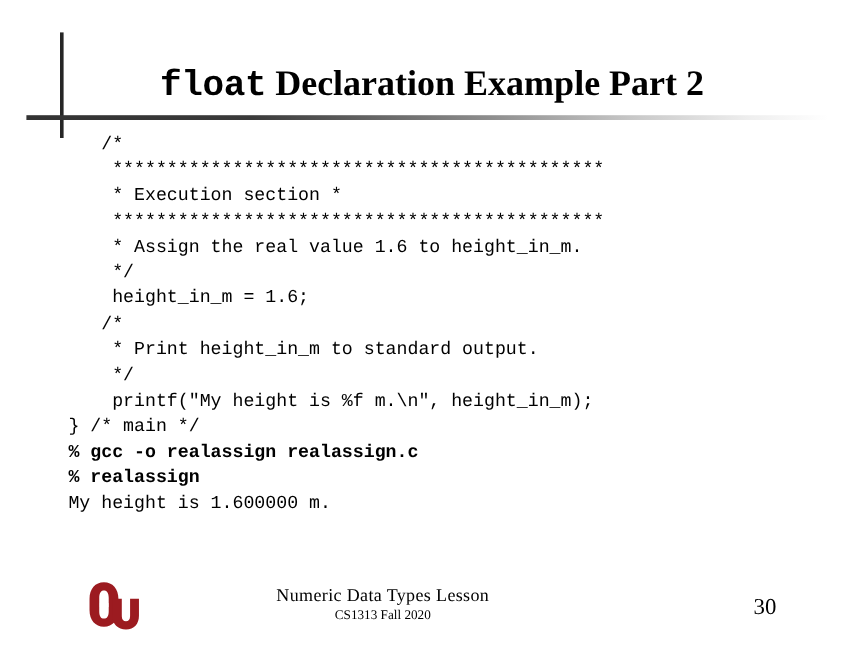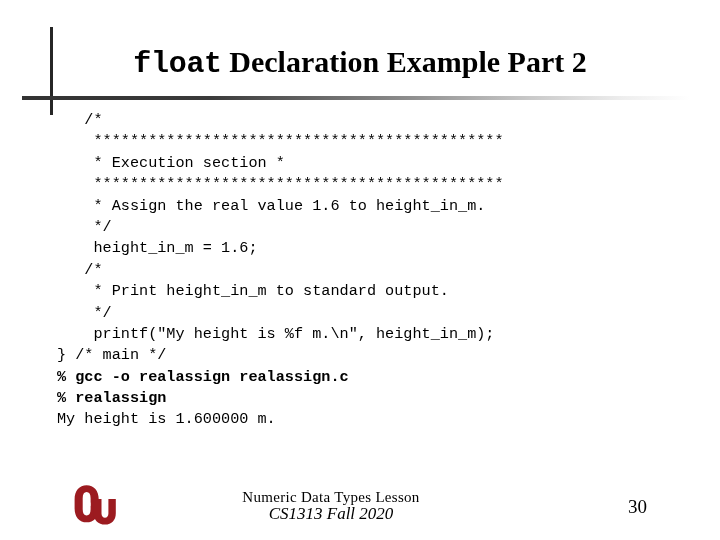--- a/index.html
+++ b/index.html
@@ -44,21 +44,21 @@
   .title {
     position: absolute;
     left: 0;
     top: 46px;
     width: 720px;
     text-align: center;
     color: #000000;
     font-family: "Liberation Serif", serif;
     font-weight: bold;
     font-size: 30px;
-    line-height: 32px;
+    line-height: 48px;
     white-space: nowrap;
   }
   .title .mono {
     font-family: "Liberation Mono", monospace;
     font-weight: bold;
     font-size: 30px;
     letter-spacing: -0.3px;
   }
 
   
@@ -83,31 +83,29 @@
 
   
   .footer-center {
     position: absolute;
     left: 0;
     top: 488px;
     width: 638px;
     text-align: center;
     color: #000000;
     font-family: "Liberation Serif", serif;
-    padding-left: 12px;
   }
   .footer-line1 {
     font-size: 15px;
     line-height: 18px;
     letter-spacing: 0.3px;
   }
   .footer-line2 {
-    font-size: 17px;
+    font-size: 11px;
     line-height: 15px;
-    font-style: italic;
   }
   .page-number {
     position: absolute;
     left: 628px;
     top: 496px;
     width: 40px;
     text-align: left;
     font-family: "Liberation Serif", serif;
     font-size: 19px;
     color: #000000;

